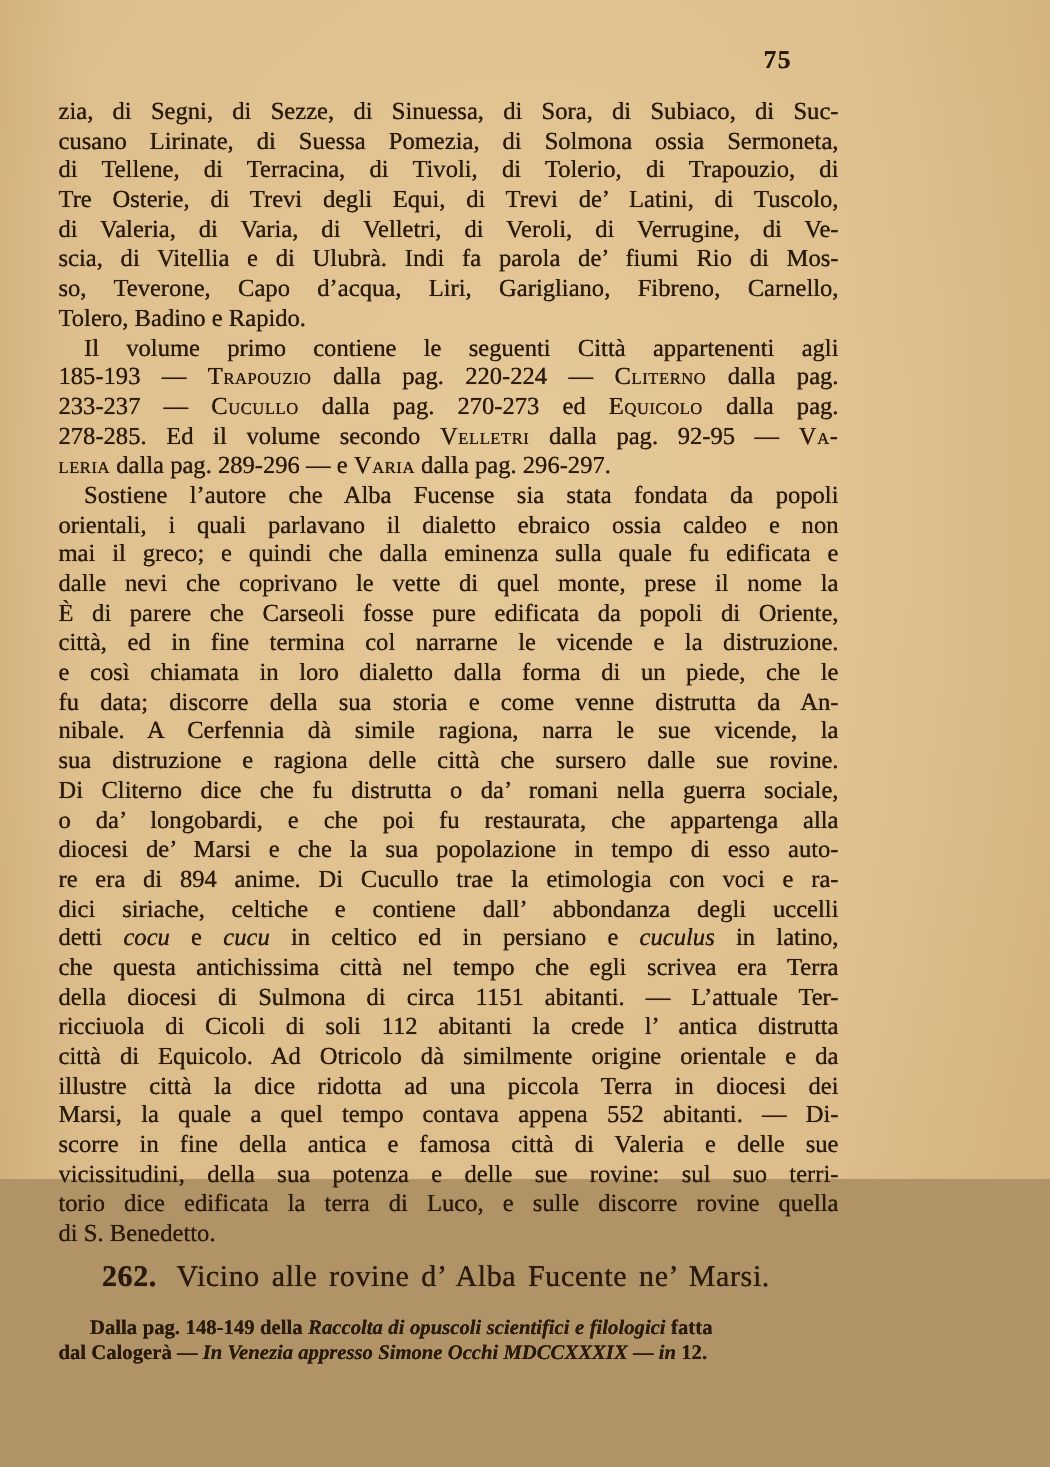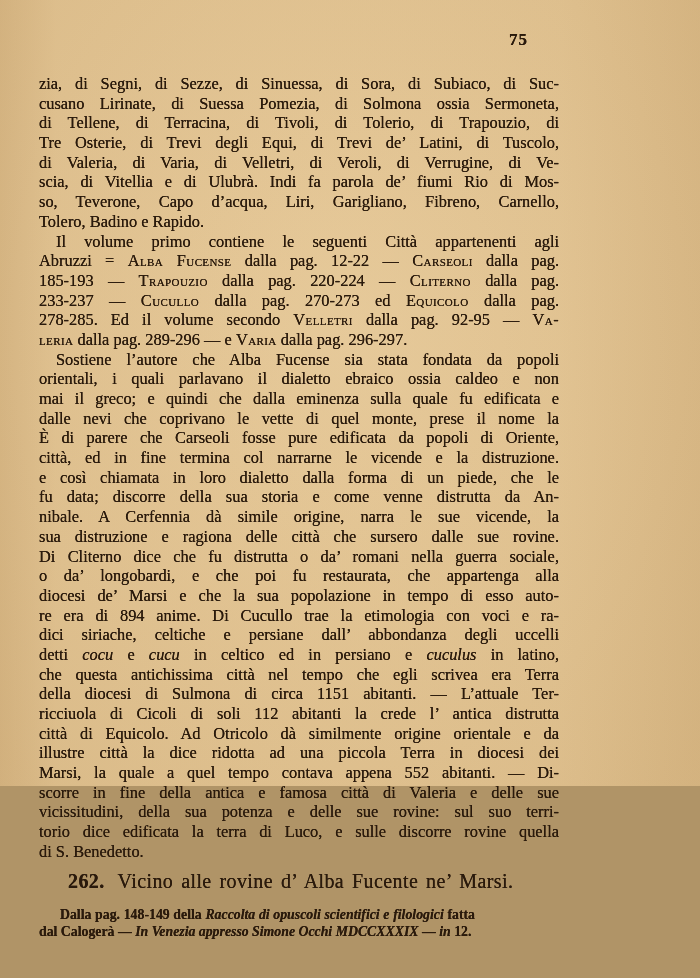--- a/index.html
+++ b/index.html
@@ -16,21 +16,21 @@
       radial-gradient(ellipse at 50% 42%, rgba(255,250,235,0.10) 0%, rgba(90,60,25,0.07) 95%);
     font-family: Liberation Serif, serif;
     color: #2a1a0c;
   }
   .page-number {
     position: absolute; left: 509px; top: 30px;
     font-size: 17px; font-weight: bold; letter-spacing: 1px;
     text-shadow: 0 0 0.4px currentColor;
   }
   .text-block {
-    position: absolute; left: 39px; top: 74px; width: 520px;
+    position: absolute; left: 39px; top: 64px; width: 520px;
   }
   .line {
     font-size: 16.4px; line-height: 19.7px; height: 19.7px;
     overflow: hidden;
     text-align: justify; text-align-last: justify;
     text-shadow: 0 0 0.45px currentColor;
     white-space: nowrap;
   }
   .line.end { text-align-last: left; }
   .line.indent { text-indent: 17px; }
@@ -64,40 +64,39 @@
     <div id="paragraphs">
         <div class="line">zia, di Segni, di Sezze, di Sinuessa, di Sora, di Subiaco, di Suc-</div>
         <div class="line">cusano Lirinate, di Suessa Pomezia, di Solmona ossia Sermoneta,</div>
         <div class="line">di Tellene, di Terracina, di Tivoli, di Tolerio, di Trapouzio, di</div>
         <div class="line">Tre Osterie, di Trevi degli Equi, di Trevi de’ Latini, di Tuscolo,</div>
         <div class="line">di Valeria, di Varia, di Velletri, di Veroli, di Verrugine, di Ve-</div>
         <div class="line">scia, di Vitellia e di Ulubrà. Indi fa parola de’ fiumi Rio di Mos-</div>
         <div class="line">so, Teverone, Capo d’acqua, Liri, Garigliano, Fibreno, Carnello,</div>
         <div class="line end">Tolero, Badino e Rapido.</div>
         <div class="line indent">Il volume primo contiene le seguenti Città appartenenti agli</div>
-        <div class="line">Abruzzi = <span class="sc">Alba Fucense</span> dalla pag. 12-22 — <span class="sc">Carseoli</span> dalla pag.</div>
         <div class="line">185-193 — <span class="sc">Trapouzio</span> dalla pag. 220-224 — <span class="sc">Cliterno</span> dalla pag.</div>
         <div class="line">233-237 — <span class="sc">Cucullo</span> dalla pag. 270-273 ed <span class="sc">Equicolo</span> dalla pag.</div>
         <div class="line">278-285. Ed il volume secondo <span class="sc">Velletri</span> dalla pag. 92-95 — <span class="sc">Va-</span></div>
         <div class="line end"><span class="sc">leria</span> dalla pag. 289-296 — e <span class="sc">Varia</span> dalla pag. 296-297.</div>
         <div class="line indent">Sostiene l’autore che Alba Fucense sia stata fondata da popoli</div>
         <div class="line">orientali, i quali parlavano il dialetto ebraico ossia caldeo e non</div>
         <div class="line">mai il greco; e quindi che dalla eminenza sulla quale fu edificata e</div>
         <div class="line">dalle nevi che coprivano le vette di quel monte, prese il nome la</div>
         <div class="line">È di parere che Carseoli fosse pure edificata da popoli di Oriente,</div>
         <div class="line">città, ed in fine termina col narrarne le vicende e la distruzione.</div>
         <div class="line">e così chiamata in loro dialetto dalla forma di un piede, che le</div>
         <div class="line">fu data; discorre della sua storia e come venne distrutta da An-</div>
-        <div class="line">nibale. A Cerfennia dà simile origine, narra le sue vicende, la</div>
+        <div class="line">nibale. A Cerfennia dà simile ragiona, narra le sue vicende, la</div>
         <div class="line">sua distruzione e ragiona delle città che sursero dalle sue rovine.</div>
         <div class="line">Di Cliterno dice che fu distrutta o da’ romani nella guerra sociale,</div>
         <div class="line">o da’ longobardi, e che poi fu restaurata, che appartenga alla</div>
         <div class="line">diocesi de’ Marsi e che la sua popolazione in tempo di esso auto-</div>
         <div class="line">re era di 894 anime. Di Cucullo trae la etimologia con voci e ra-</div>
-        <div class="line">dici siriache, celtiche e persiane dall’ abbondanza degli uccelli</div>
+        <div class="line">dici siriache, celtiche e contiene dall’ abbondanza degli uccelli</div>
         <div class="line">detti <em>cocu</em> e <em>cucu</em> in celtico ed in persiano e <em>cuculus</em> in latino,</div>
         <div class="line">che questa antichissima città nel tempo che egli scrivea era Terra</div>
         <div class="line">della diocesi di Sulmona di circa 1151 abitanti. — L’attuale Ter-</div>
         <div class="line">ricciuola di Cicoli di soli 112 abitanti la crede l’ antica distrutta</div>
         <div class="line">città di Equicolo. Ad Otricolo dà similmente origine orientale e da</div>
         <div class="line">illustre città la dice ridotta ad una piccola Terra in diocesi dei</div>
         <div class="line">Marsi, la quale a quel tempo contava appena 552 abitanti. — Di-</div>
         <div class="line">scorre in fine della antica e famosa città di Valeria e delle sue</div>
         <div class="line">vicissitudini, della sua potenza e delle sue rovine: sul suo terri-</div>
         <div class="line">torio dice edificata la terra di Luco, e sulle discorre rovine quella</div>

